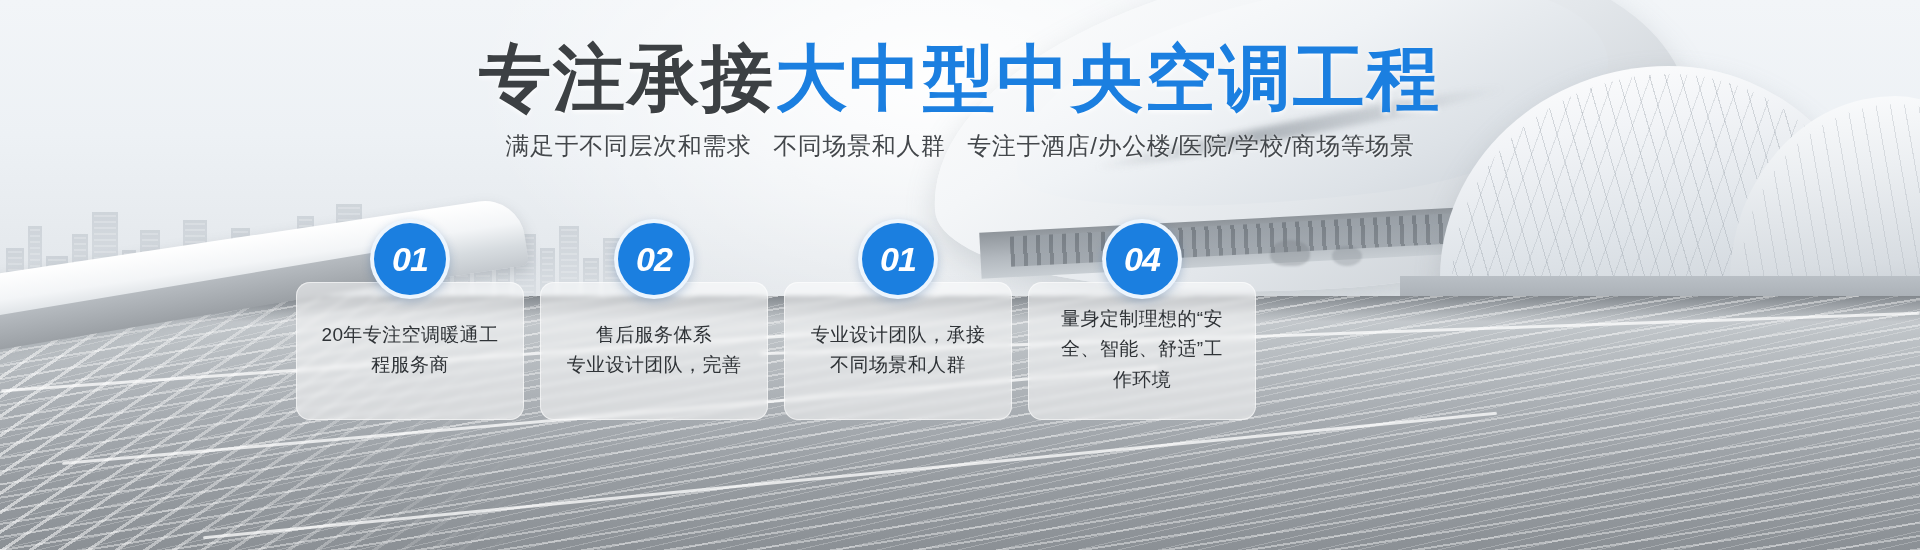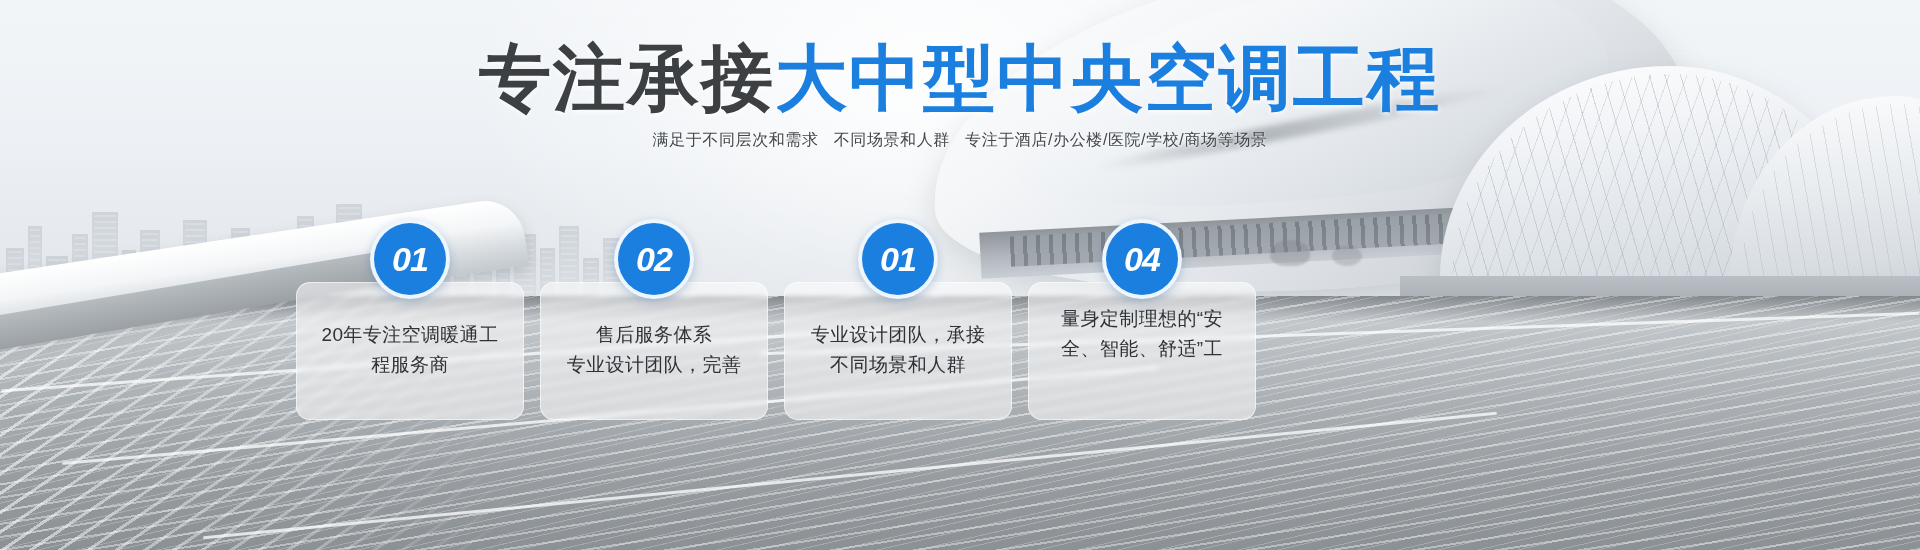--- a/index.html
+++ b/index.html
@@ -80,21 +80,21 @@
     text-align:center; white-space:nowrap;
     font-size:72px; font-weight:bold; letter-spacing:2px;
     line-height:1;
   }
   .h-dark { color:#3c4043; text-shadow:0 2px 5px rgba(255,255,255,.85); }
   .h-blue { color:#1b7fe0; text-shadow:0 2px 5px rgba(255,255,255,.85); }
 
   .subtitle {
     position:absolute; left:0; top:130px; width:1920px;
     text-align:center; white-space:pre;
-    font-size:16px; color:#44484c; letter-spacing:.6px;
+    font-size:24px; color:#44484c; letter-spacing:.6px;
     text-shadow:0 1px 3px rgba(255,255,255,.9);
   }
 
   
   .cards {
     position:absolute; left:296px; top:282px;
     display:flex; gap:16px;
   }
   .card {
     position:relative; width:228px; height:138px;
@@ -262,17 +262,18 @@
       </div>
     </div>
 
     <div class="card">
       <div class="badge">
         <span>04</span>
       </div>
       <div class="card-body" style="top:22px;">
         <div>量身定制理想的“安</div>
         <div>全、智能、舒适”工</div>
+        <div>作环境</div>
       </div>
     </div>
 
   </div>
 </div>
 
 </body></html>

